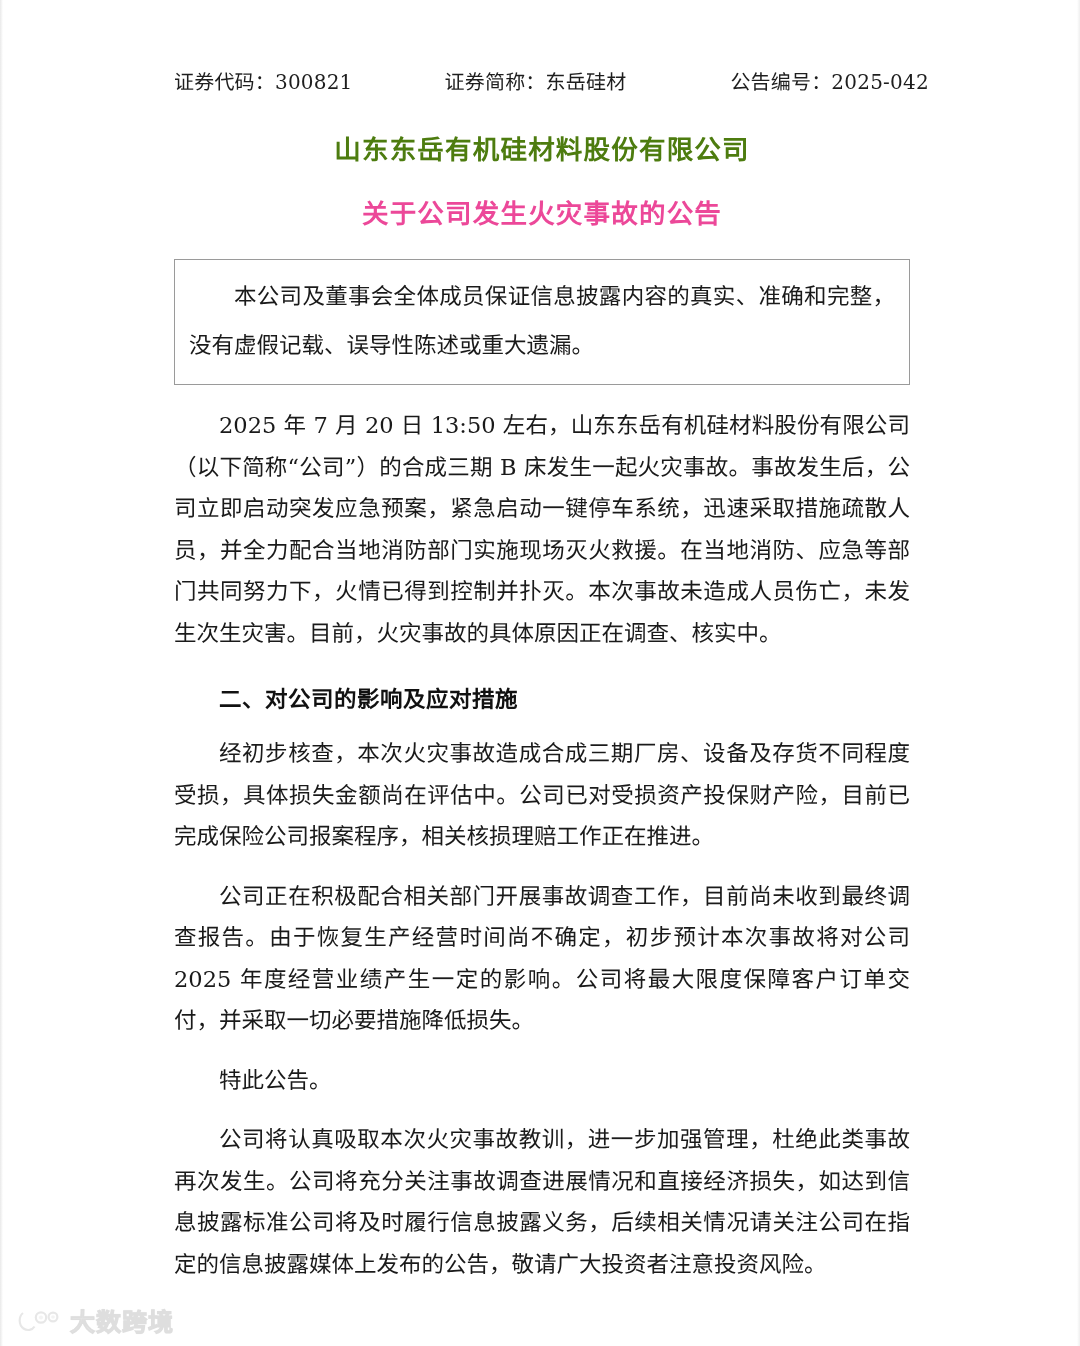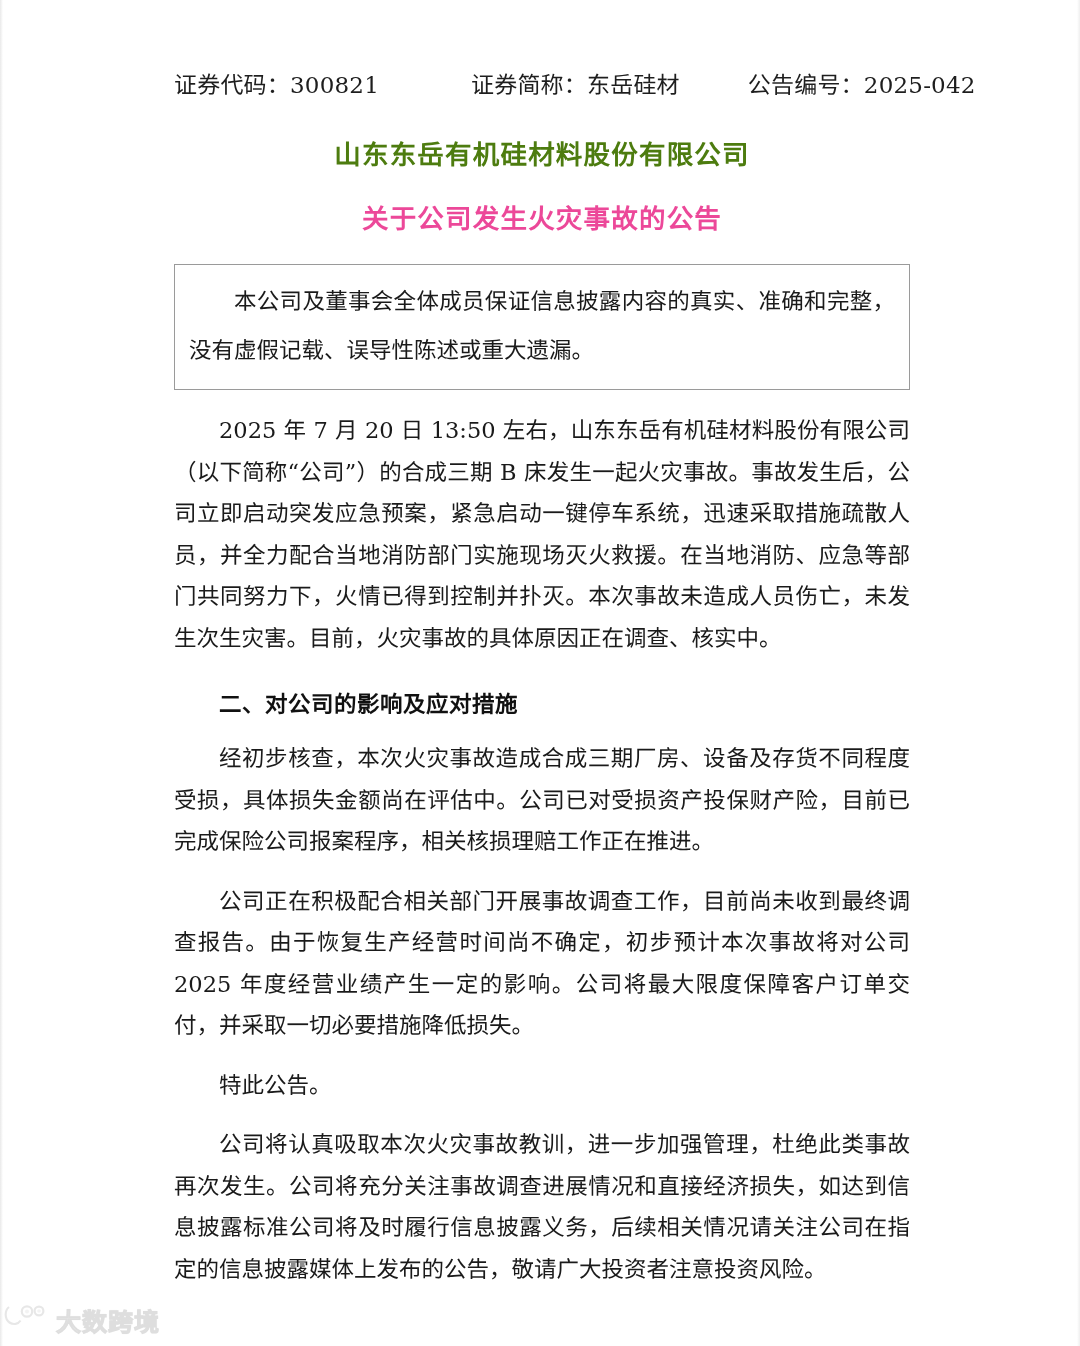--- a/index.html
+++ b/index.html
@@ -43,28 +43,28 @@
     left: 174px;
     top: 0;
     width: 736px;
   }
 
   
   .meta-row {
     display: flex;
     align-items: center;
     margin-top: 66px;
-    font-size: 23px;
+    font-size: 20px;
     color: #1e1e1e;
     letter-spacing: 0.2px;
     white-space: nowrap;
   }
   .meta-code   { flex: 0 0 auto; }
   .meta-name   { flex: 0 0 auto; margin-left: 92px; }
-  .meta-number { flex: 0 0 auto; margin-left: 68px; }
+  .meta-number { flex: 0 0 auto; margin-left: 104px; }
 
   
   .doc-title {
     text-align: center;
     font-size: 26.5px;
     font-weight: bold;
     color: #4d7c0f;
     letter-spacing: 1.2px;
     margin-top: 33px;
     font-family: "DejaVu Serif", "Liberation Serif", serif;
@@ -116,24 +116,24 @@
     text-justify: inter-ideograph;
     text-indent: 2em;
     margin: 0;
     padding-top: 20px;
   }
   .para.tight { padding-top: 18px; }
 
   
   .watermark {
     position: absolute;
-    left: 2px;
+    left: 16px;
     bottom: 8px;
     display: flex;
-    align-items: flex-start;
+    align-items: flex-end;
     gap: 8px;
     opacity: 0.92;
     pointer-events: none;
     user-select: none;
   }
   .watermark-logo { display: block; }
   .watermark-text {
     font-family: "DejaVu Sans", "Liberation Sans", sans-serif;
     font-size: 25px;
     font-weight: bold;

